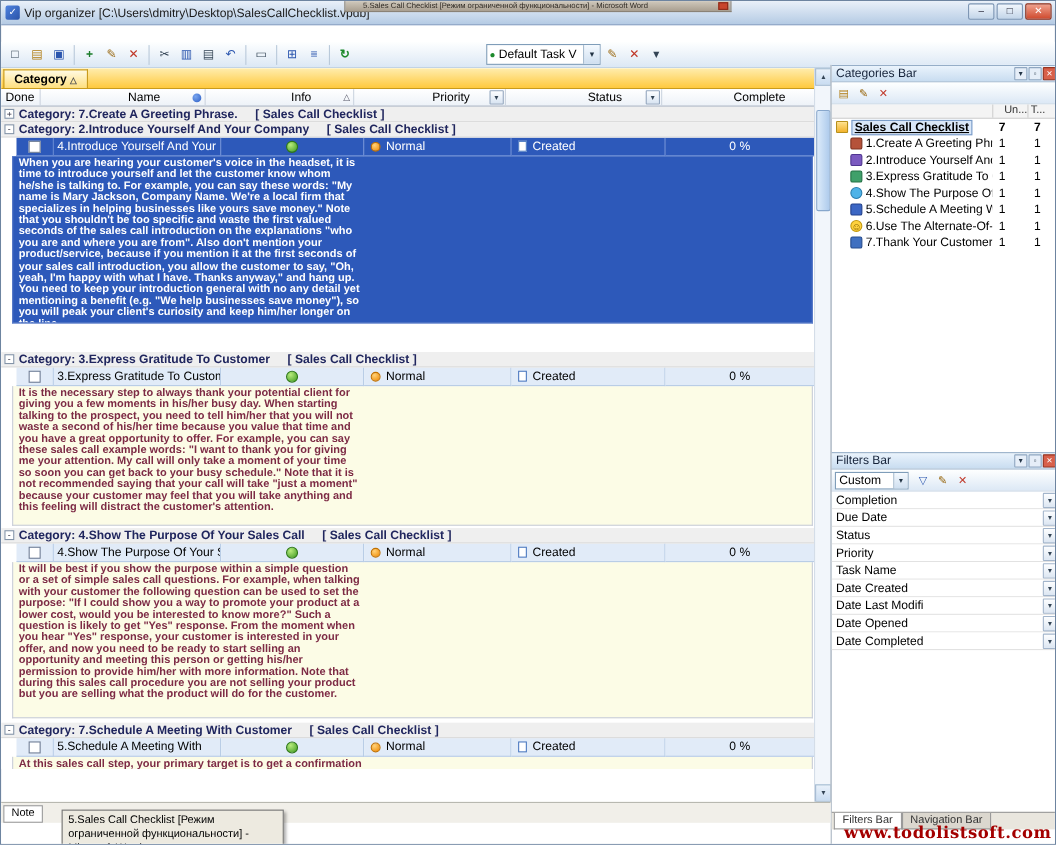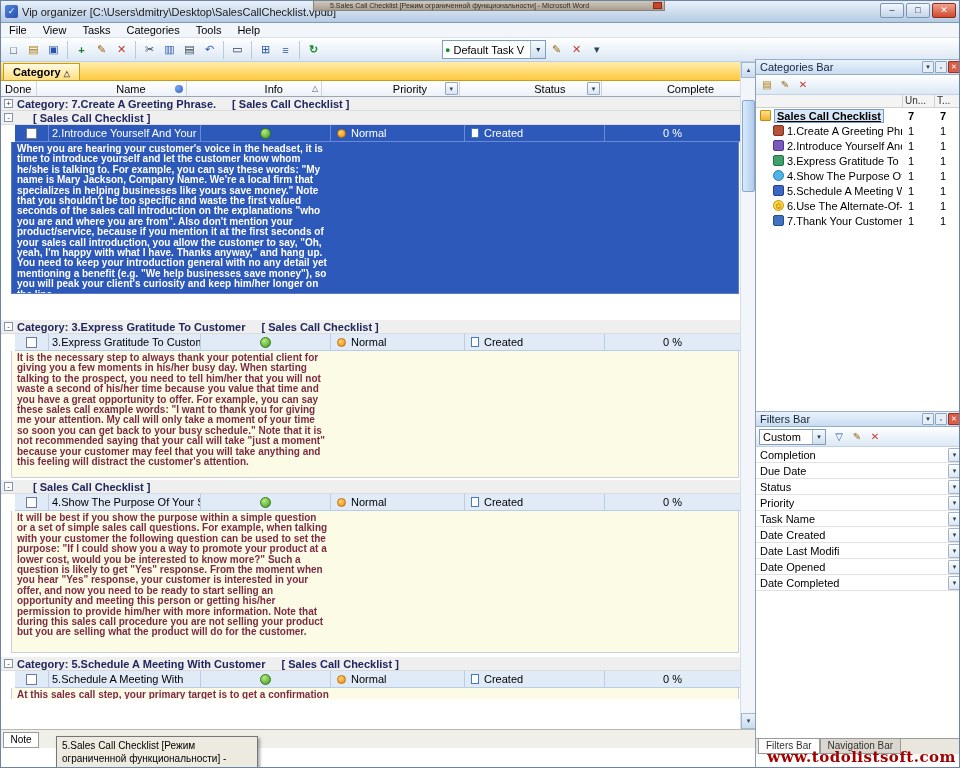--- a/index.html
+++ b/index.html
@@ -123,21 +123,21 @@
   .phb.close{background:#d8604a;color:#fff;border-color:#973421;}
   .panel-toolbar{height:20px;background:linear-gradient(#feffff,#dce8f5);border-bottom:1px solid #c2d2e2;
     display:flex;align-items:center;padding-left:3px;gap:2px;}
   .ic.sm{width:16px;height:16px;font-size:10px;}
   .ic.new-category{color:#b07b10;}
   .ic.save-filter{color:#2a55ae;}
 
   .cat-panel{position:absolute;left:0;top:0;width:206px;height:352px;overflow:hidden;}
   .tree-colhdr{height:13px;display:flex;background:#f4f4f4;border-bottom:1px solid #d0d0d0;font-size:10px;color:#333;}
   .tch-spacer{flex:1;}
-  .tch-un{width:32px;border-left:1px solid #d0d0d0;text-align:left;padding-left:2px;}
+  .tch-un{width:32px;border-left:1px solid #d0d0d0;text-align:right;padding-left:2px;}
   .tch-t{width:28px;border-left:1px solid #d0d0d0;text-align:left;padding-left:2px;}
   .trow{height:15px;display:flex;align-items:center;padding-left:4px;font-size:11px;}
   .trow.child{padding-left:17px;}
   .ti{width:11px;height:11px;border-radius:2px;margin-right:3px;flex:0 0 auto;font-size:10px;line-height:11px;text-align:center;}
   .ti-folder{background:linear-gradient(#ffe08a,#f2b32c);border:1px solid #b8901a;border-radius:1px;}
   .ti-1{background:#b5523a;border:1px solid #7e3220;}
   .ti-2{background:#7b5ac0;border:1px solid #4f3590;}
   .ti-3{background:#3fa06a;border:1px solid #247246;}
   .ti-4{background:#4fb3e8;border:1px solid #2a7fb0;border-radius:50%;}
   .ti-5{background:#3b66c4;border:1px solid #23418c;}
@@ -188,28 +188,20 @@
   <div class="word-fragment">
     <span>5.Sales Call Checklist [Режим ограниченной функциональности] - Microsoft Word</span>
     <span class="word-close"></span>
   </div>
   <div class="win-btns">
     <span class="wbtn">–</span>
     <span class="wbtn">□</span>
     <span class="wbtn close">✕</span>
   </div>
 
-  <div class="menubar">
-    <span class="menu-item">File</span>
-    <span class="menu-item">View</span>
-    <span class="menu-item">Tasks</span>
-    <span class="menu-item">Categories</span>
-    <span class="menu-item">Tools</span>
-    <span class="menu-item">Help</span>
-  </div>
 
   <div class="toolbar">
     <span class="ic new-document">□</span>
     <span class="ic open-folder">▤</span>
     <span class="ic save">▣</span>
     <span class="tb-sep"></span>
     <span class="ic add-task">+</span>
     <span class="ic edit-task">✎</span>
     <span class="ic delete-task">✕</span>
     <span class="tb-sep"></span>
@@ -267,28 +259,29 @@
     </div>
 
     <div class="cat-row">
       <span class="expander">+</span>
       <span class="cat-label">Category: 7.Create A Greeting Phrase.</span>
       <span class="cat-suffix">[ Sales Call Checklist ]</span>
     </div>
 
     <div class="cat-row">
       <span class="expander">-</span>
+      <span class="cat-label">Category: 2.Introduce Yourself And Your Company</span>
       <span class="cat-suffix">[ Sales Call Checklist ]</span>
     </div>
     <div class="task-row selected">
       <span class="t-indent"></span>
       <span class="cell c-done">
           <span class="checkbox"></span>
         </span>
-      <span class="cell c-name">2.Introduce Yourself And Your</span>
+      <span class="cell c-name">4.Introduce Yourself And Your</span>
       <span class="cell c-info">
           <span class="notes-orb"></span>
         </span>
       <span class="cell c-priority">
           <span class="prio-dot"></span>
           <span>Normal</span>
         </span>
       <span class="cell c-status">
           <span class="status-doc"></span>
           <span>Created</span>
@@ -324,20 +317,21 @@
         </span>
       <span class="cell c-complete">0 %</span>
     </div>
     <div class="notes n3">
         <span class="ntext">It is the necessary step to always thank your potential client for giving you a few moments in his/her busy day. When starting talking to the prospect, you need to tell him/her that you will not waste a second of his/her time because you value that time and you have a great opportunity to offer. For example, you can say these sales call example words: "I want to thank you for giving me your attention. My call will only take a moment of your time so soon you can get back to your busy schedule." Note that it is not recommended saying that your call will take "just a moment" because your customer may feel that you will take anything and this feeling will distract the customer's attention.</span>
       </div>
     <div class="gap2"></div>
 
     <div class="cat-row">
       <span class="expander">-</span>
+      <span class="cat-label">Category: 4.Show The Purpose Of Your Sales Call</span>
       <span class="cat-suffix">[ Sales Call Checklist ]</span>
     </div>
     <div class="task-row">
       <span class="t-indent"></span>
       <span class="cell c-done">
           <span class="checkbox"></span>
         </span>
       <span class="cell c-name">4.Show The Purpose Of Your Sales</span>
       <span class="cell c-info">
           <span class="notes-orb"></span>
@@ -352,21 +346,21 @@
         </span>
       <span class="cell c-complete">0 %</span>
     </div>
     <div class="notes n4">
         <span class="ntext">It will be best if you show the purpose within a simple question or a set of simple sales call questions. For example, when talking with your customer the following question can be used to set the purpose: "If I could show you a way to promote your product at a lower cost, would you be interested to know more?" Such a question is likely to get "Yes" response. From the moment when you hear "Yes" response, your customer is interested in your offer, and now you need to be ready to start selling an opportunity and meeting this person or getting his/her permission to provide him/her with more information. Note that during this sales call procedure you are not selling your product but you are selling what the product will do for the customer.</span>
       </div>
     <div class="gap4"></div>
 
     <div class="cat-row">
       <span class="expander">-</span>
-      <span class="cat-label">Category: 5.Schedule A Meeting With Customer</span>
+      <span class="cat-label">Category: 7.Schedule A Meeting With Customer</span>
       <span class="cat-suffix">[ Sales Call Checklist ]</span>
     </div>
     <div class="task-row">
       <span class="t-indent"></span>
       <span class="cell c-done">
           <span class="checkbox"></span>
         </span>
       <span class="cell c-name">5.Schedule A Meeting With</span>
       <span class="cell c-info">
           <span class="notes-orb"></span>

